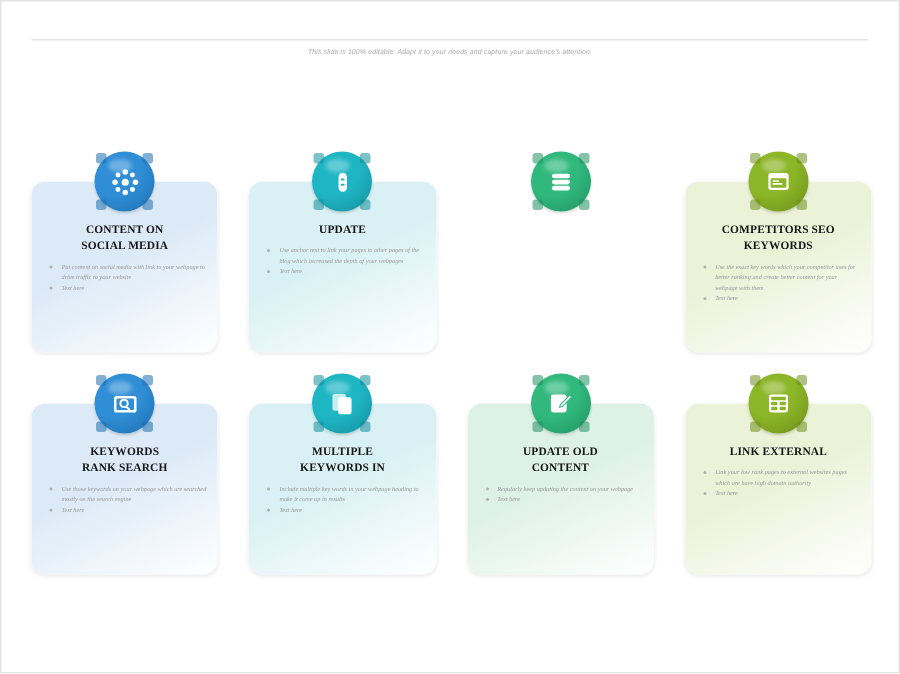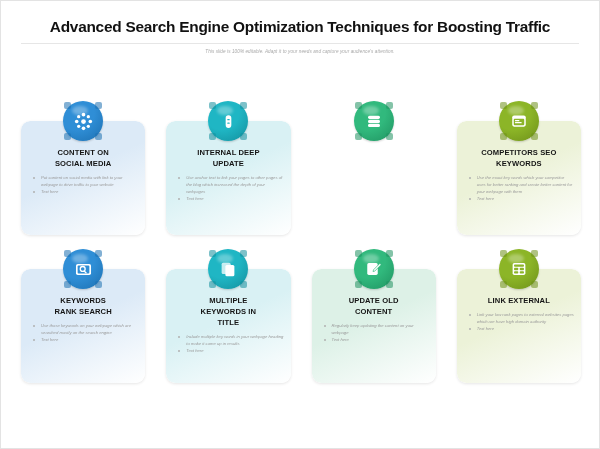--- a/index.html
+++ b/index.html
@@ -44,21 +44,21 @@
   #grid {
     position: absolute;
     top: 100px; left: 14px;
     width: 572px;
     display: grid;
     grid-template-columns: repeat(4, 1fr);
     grid-template-rows: 148px 148px;
     column-gap: 9px;
     row-gap: 0px;
   }
-  .cell { position: relative; }
+  .cell { position: relative; font-family: Liberation Serif, serif; }
 
   .card {
     position: absolute;
     left: 6px; right: 6px;
     top: 20px;
     height: 114px;
     border-radius: 9px;
     box-shadow: 0 1px 3px rgba(0,0,0,0.10);
     background: #ffffff;
     overflow: hidden;
@@ -138,21 +138,20 @@
     background: rgba(255,255,255,0.30);
     filter: blur(1.5px);
   }
 </style>
 </head>
 <body>
 
 <div id="slide">
 
   <div id="header">
-    <div id="title">Advanced Search Engine Optimization Techniques for Boosting Traffic</div>
     <div id="divider"></div>
     <div id="subtitle">This slide is 100% editable. Adapt it to your needs and capture your audience's attention.</div>
   </div>
 
   <div id="grid">
       <div class="cell">
     <div class="card">
       <div class="card-inner" style="background:linear-gradient(155deg, #dceaf7 0%, #dceaf7 45%, #ffffff 100%);">
         <div class="card-title">
               <div>CONTENT ON</div>
@@ -184,21 +183,20 @@
         <circle cx="5.9" cy="18.1" r="2.1" fill="#ffffff"></circle>
               <circle cx="18.1" cy="18.1" r="2.1" fill="#ffffff"></circle>
       </svg>
           </div>
     </div>
   </div>
       <div class="cell">
     <div class="card">
       <div class="card-inner" style="background:linear-gradient(155deg, #d9f1f4 0%, #d9f1f4 45%, #ffffff 100%);">
         <div class="card-title">
-              <div>INTERNAL DEEP</div>
               <div>UPDATE</div>
             </div>
         <ul class="bullets">
               <li>Use anchor text to link your pages to other pages of the blog which increased the depth of your webpages</li>
               <li>Text here</li>
             </ul>
       </div>
     </div>
     <div class="badge">
       <div class="ring" style="background:radial-gradient(circle at 34% 28%, #1fb6c4 0%, #1fb6c4 45%, #138e9c 100%);
@@ -296,21 +294,20 @@
       </svg>
           </div>
     </div>
   </div>
       <div class="cell">
     <div class="card">
       <div class="card-inner" style="background:linear-gradient(155deg, #d9f1f4 0%, #d9f1f4 45%, #ffffff 100%);">
         <div class="card-title">
               <div>MULTIPLE</div>
               <div>KEYWORDS IN</div>
-              <div>TITLE</div>
             </div>
         <ul class="bullets">
               <li>Include multiple key words in your webpage heading to make it come up in results</li>
               <li>Text here</li>
             </ul>
       </div>
     </div>
     <div class="badge">
       <div class="ring" style="background:radial-gradient(circle at 34% 28%, #1fb6c4 0%, #1fb6c4 45%, #138e9c 100%);
                   box-shadow:0 1px 2px rgba(0,0,0,0.18);"></div>

